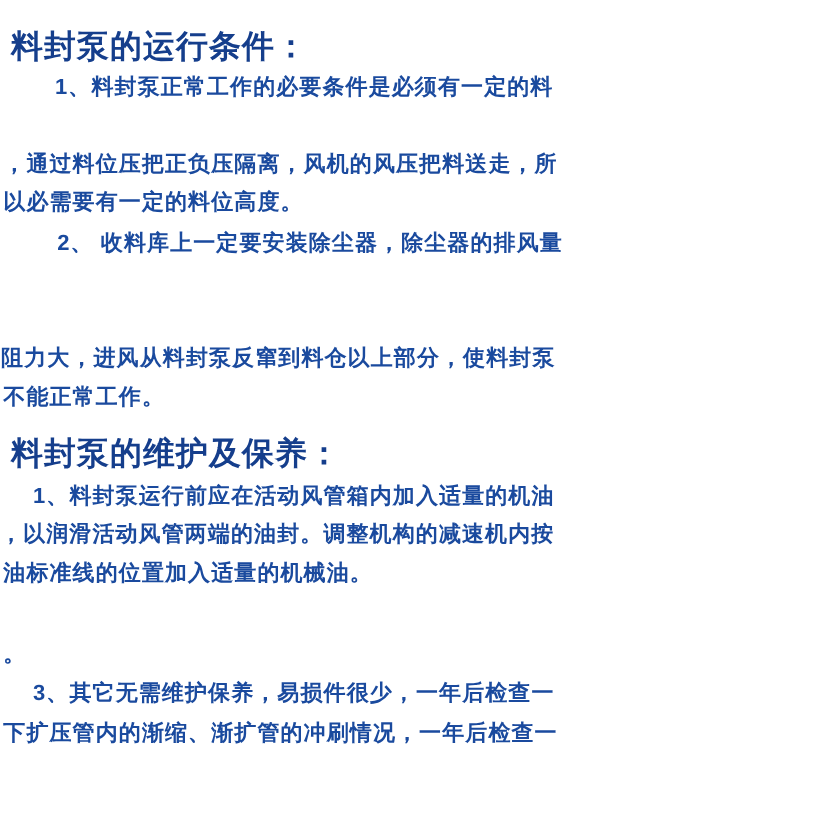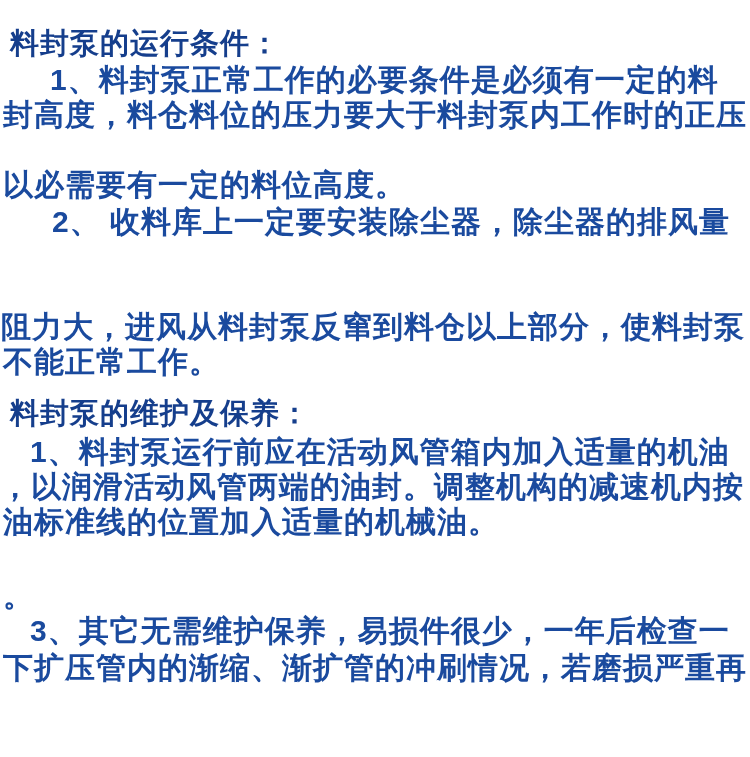--- a/index.html
+++ b/index.html
@@ -15,48 +15,48 @@
   }
   .page {
     position: relative;
     width: 738px;
     height: 757px;
     background: var(--bg-color, #ffffff);
   }
   .line {
     position: absolute;
     white-space: nowrap;
-    font-size: 30px;
+    font-size: 20px;
     line-height: 35px;
     font-weight: 600;
     letter-spacing: 1px;
     color: var(--text-color, #1a4a9e);
   }
   .heading {
     font-size: 29px;
     line-height: 35px;
     font-weight: 700;
     letter-spacing: 1px;
     color: var(--heading-color, #153e8c);
   }
 </style>
 </head>
 <body>
 
 <div class="page">
 
   <div class="line heading" style="top:26px;  left:10px">料封泵的运行条件：</div>
   <div class="line" style="top:62px;  left:50px">1、料封泵正常工作的必要条件是必须有一定的料</div>
-  <div class="line" style="top:97px;  left:3px">封高度，料仓料位的压力要大于料封泵内工作时的正压</div>
+  <div class="line" style="top:132px; left:3px">，通过料位压把正负压隔离，风机的风压把料送走，所</div>
   <div class="line" style="top:167px; left:3px">以必需要有一定的料位高度。</div>
   <div class="line" style="top:204px; left:52px">2、 收料库上一定要安装除尘器，除尘器的排风量</div>
   <div class="line" style="top:309px; left:1px">阻力大，进风从料封泵反窜到料仓以上部分，使料封泵</div>
   <div class="line" style="top:344px; left:3px">不能正常工作。</div>
 
   <div class="line heading" style="top:396px; left:10px">料封泵的维护及保养：</div>
   <div class="line" style="top:434px; left:30px">1、料封泵运行前应在活动风管箱内加入适量的机油</div>
   <div class="line" style="top:469px; left:0px">，以润滑活动风管两端的油封。调整机构的减速机内按</div>
   <div class="line" style="top:504px; left:3px">油标准线的位置加入适量的机械油。</div>
   <div class="line" style="top:578px; left:3px">。</div>
   <div class="line" style="top:613px; left:30px">3、其它无需维护保养，易损件很少，一年后检查一</div>
-  <div class="line" style="top:650px; left:3px">下扩压管内的渐缩、渐扩管的冲刷情况，若磨损严重再</div>
+  <div class="line" style="top:650px; left:3px">下扩压管内的渐缩、渐扩管的冲刷情况，一年后检查一</div>
 
 </div>
 
 </body></html>

